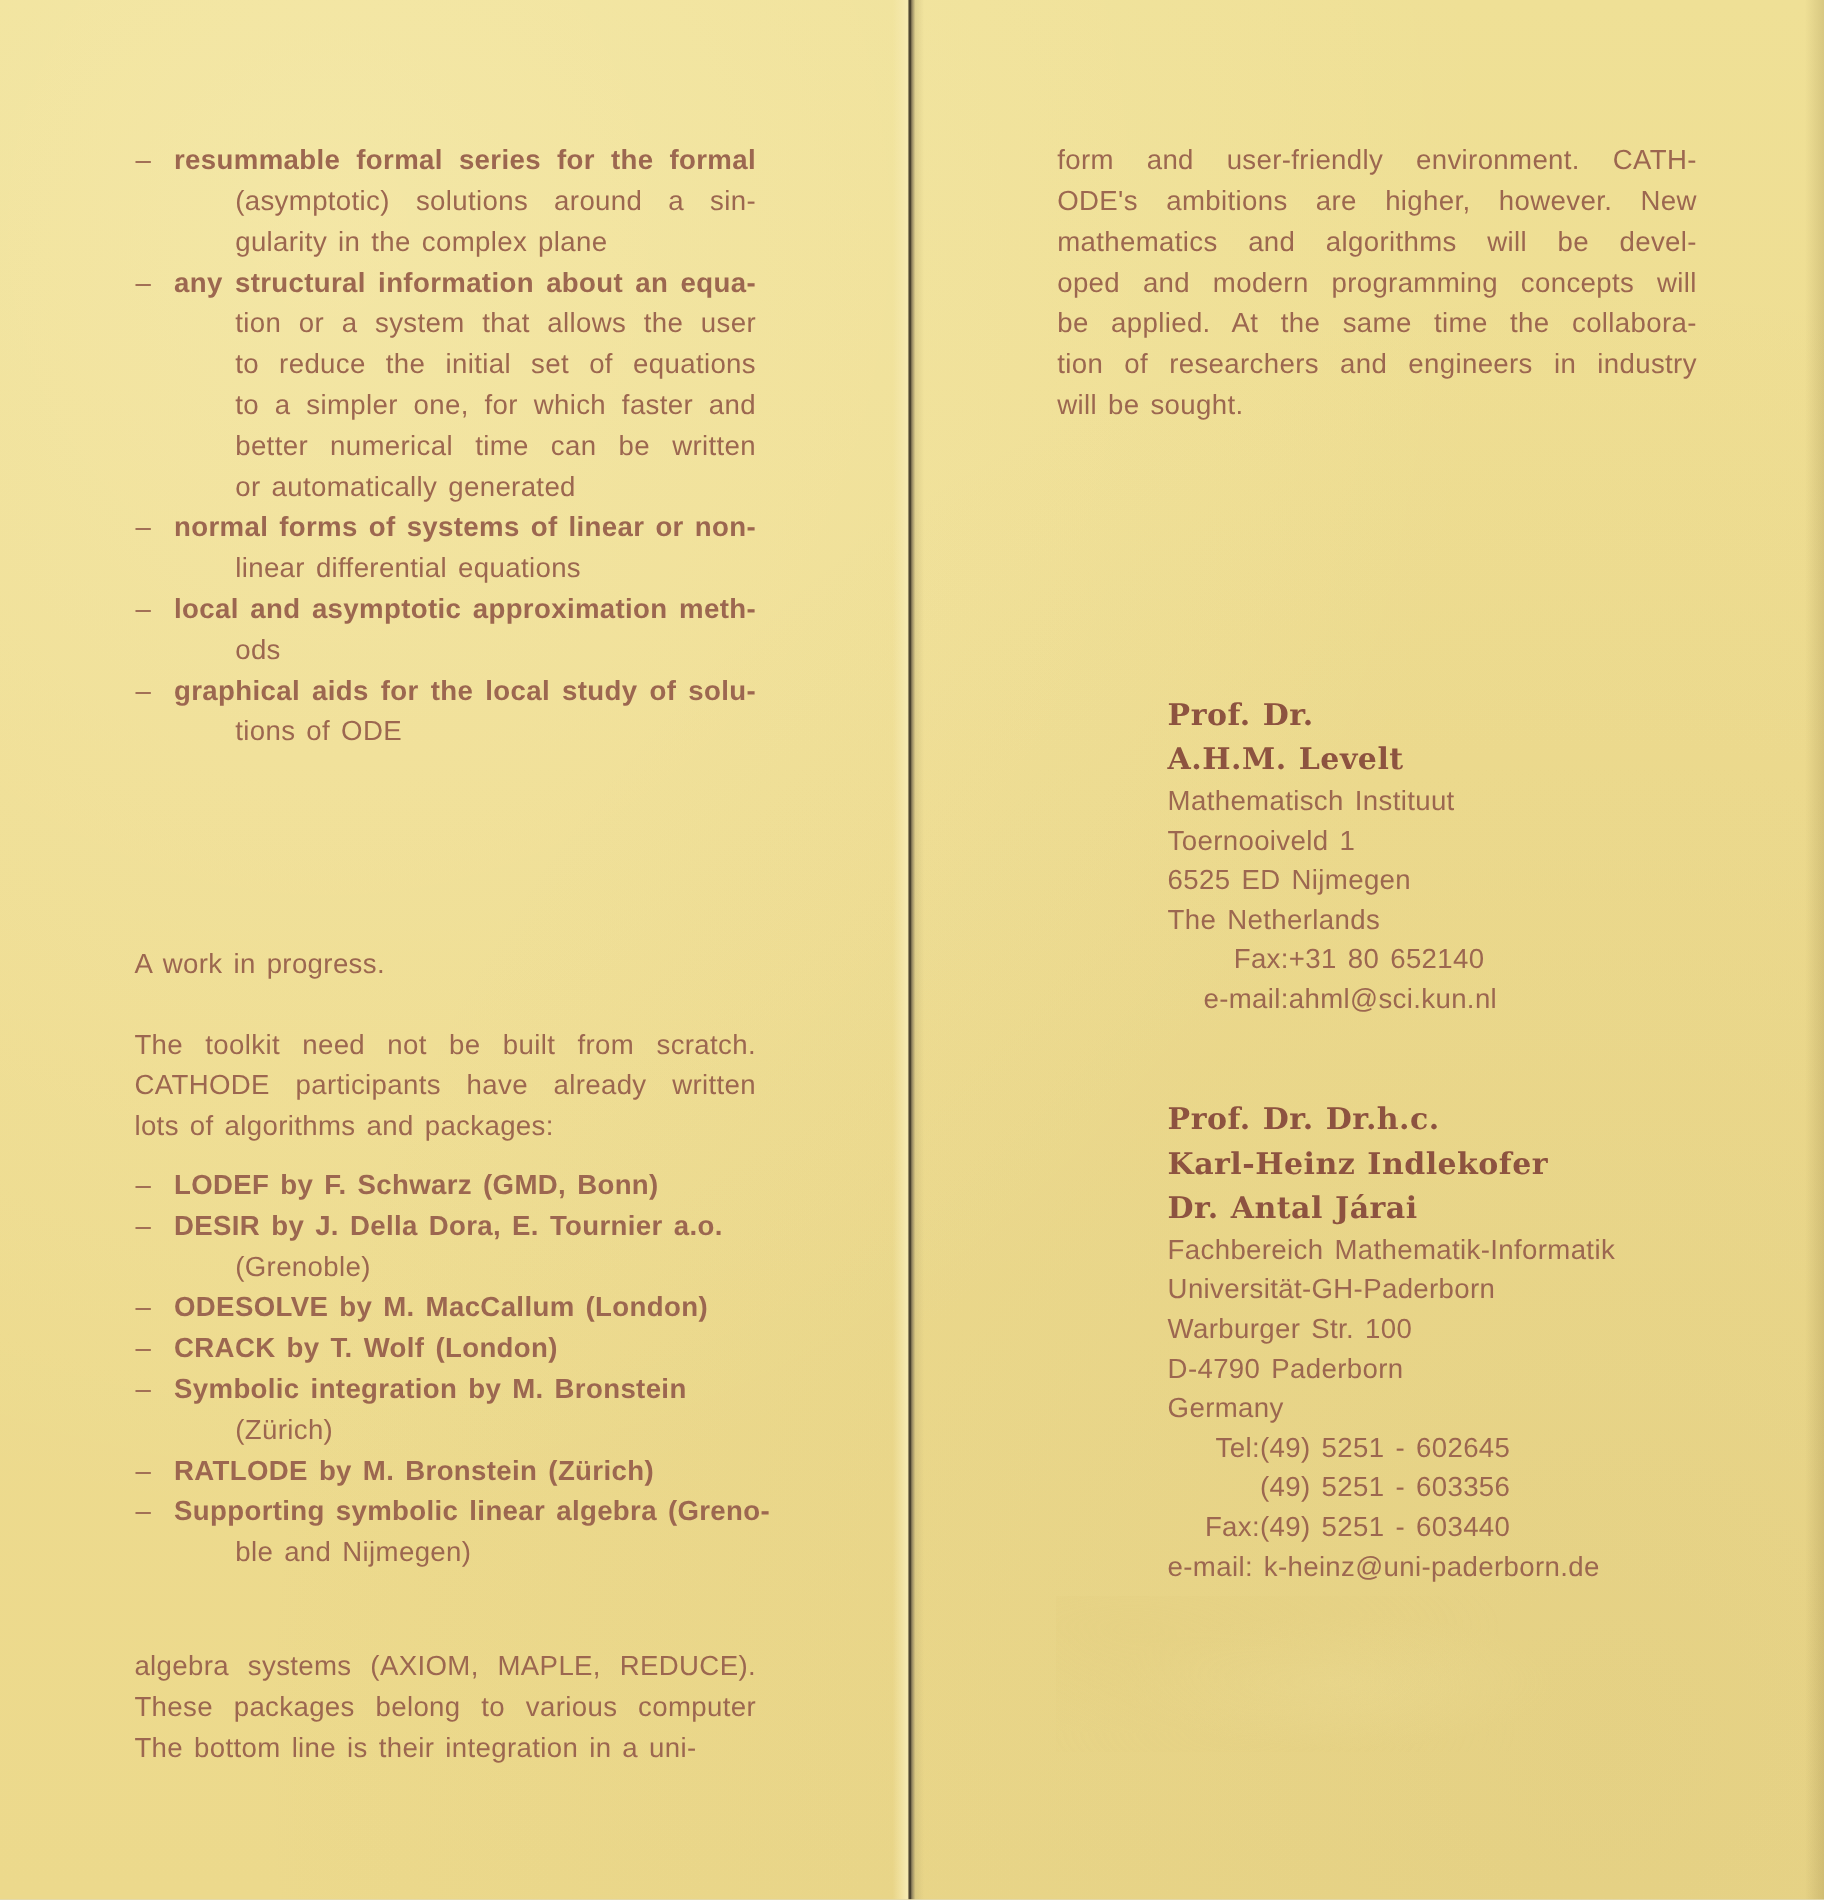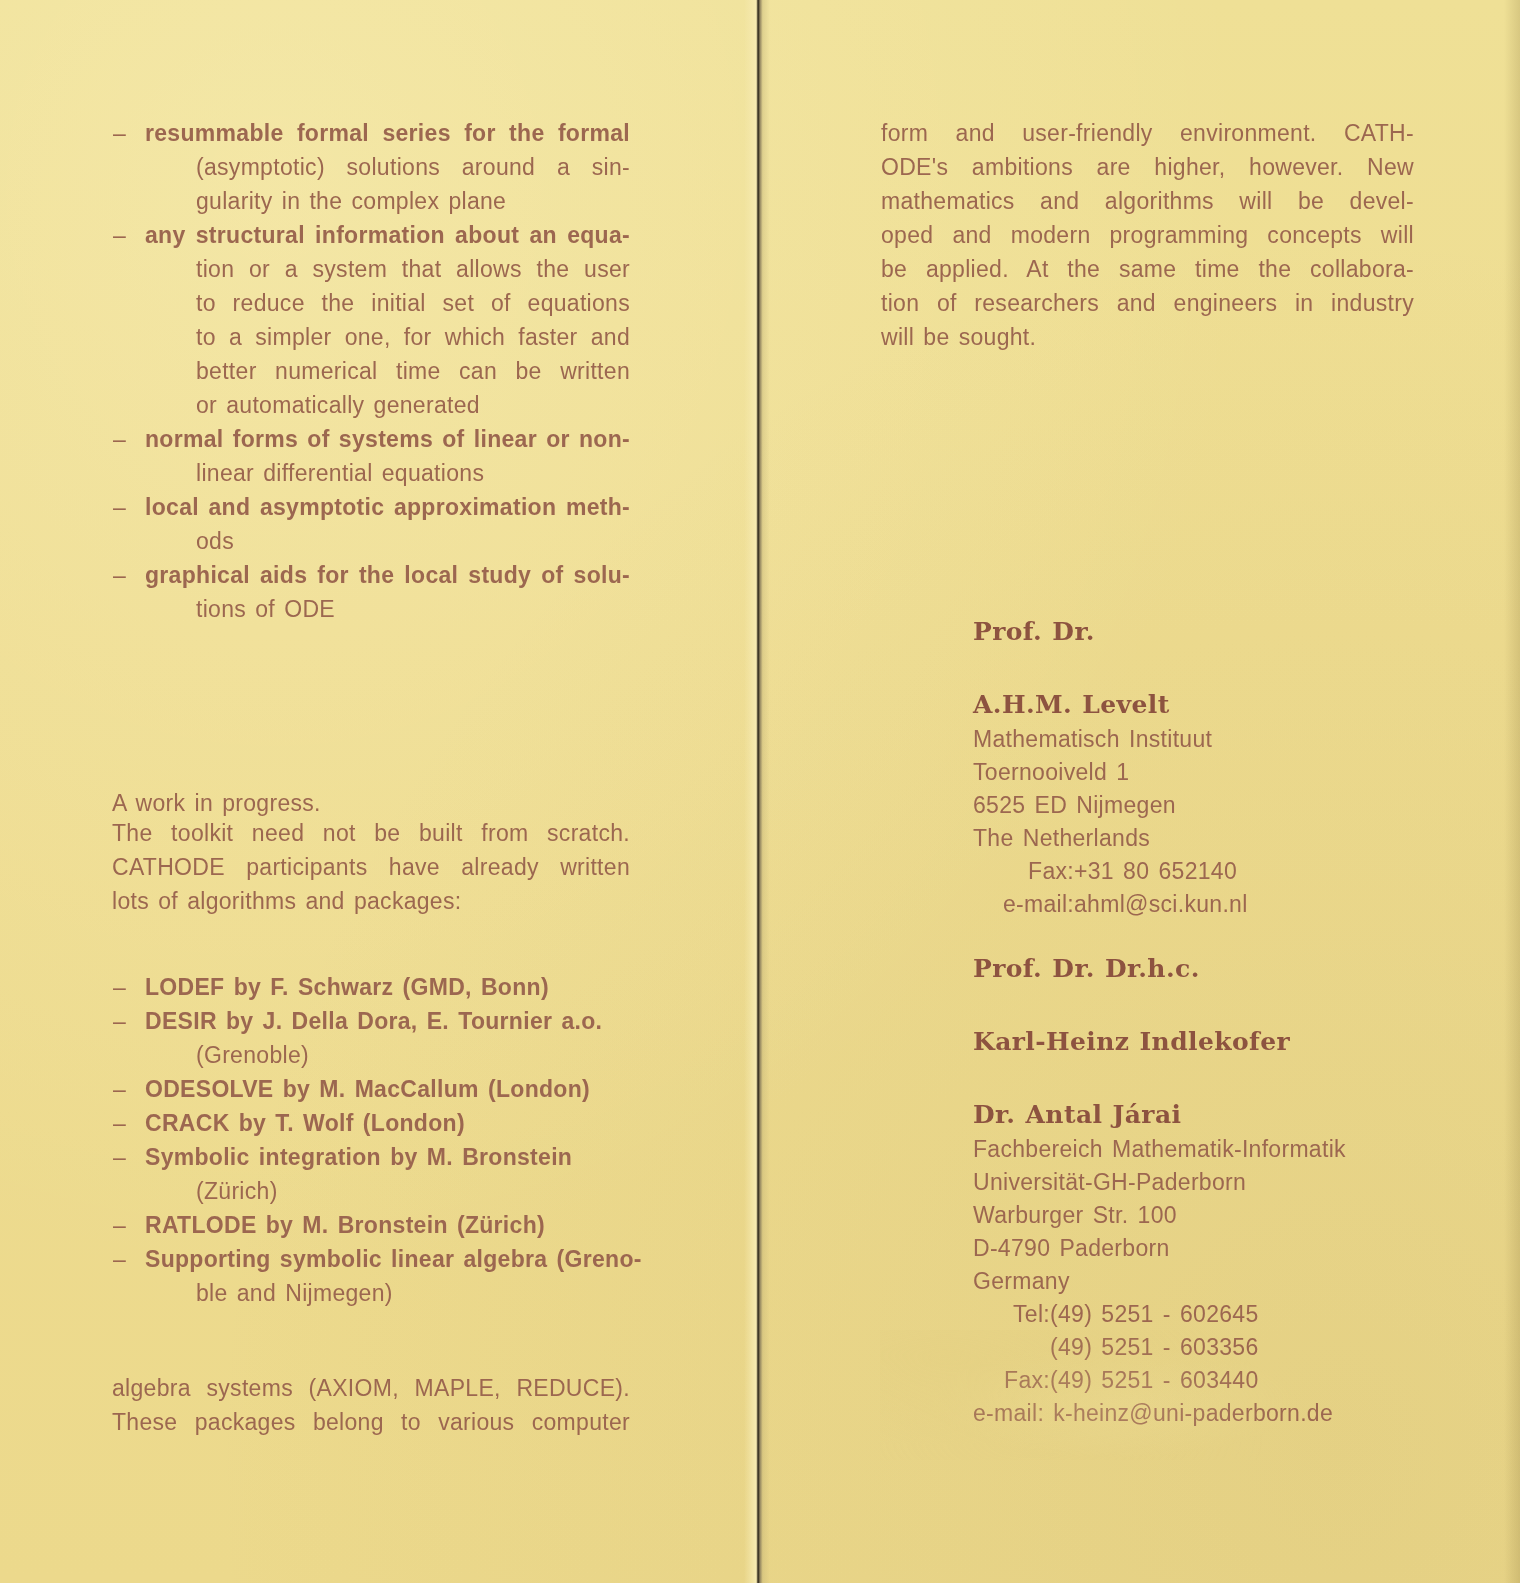--- a/index.html
+++ b/index.html
@@ -43,21 +43,20 @@
 
   
   .names .line {
     font-family: "DejaVu Serif", serif;
     font-weight: bold;
     font-size: 25px;
     line-height: 37px;
     letter-spacing: 0.4px;
     color: #8d5340;
     word-spacing: 1px;
-    margin-top: 36px;
   }
   .addr .line { line-height: 33px; }
   .contact-line { font-size: 23px; line-height: 33px; letter-spacing: 0.3px; word-spacing: 2.5px; }
   .clabel { display: inline-block; min-width: 101px; text-align: right; }
   .paderborn .clabel { min-width: 77px; }
   .paderborn .clabel.tight { min-width: 0; margin-right: 9px; }
 
   
   .fold {
     position: absolute; left: 744px; top: 0; width: 26px; height: 100%;
@@ -133,21 +132,21 @@
           <div class="line">graphical aids for the local study of solu-</div>
           <div class="line last">tions of ODE</div>
         </div>
     </div>
   </div>
 
   <div class="block no-just" style="left:112px; top:786px; width:518px;">
     <div class="line last">A work in progress.</div>
   </div>
 
-  <div class="block" style="left:112px; top:816px; width:518px;">
+  <div class="block" style="left:112px; top:853px; width:518px;">
       <div class="line">The toolkit need not be built from scratch.</div>
       <div class="line">CATHODE participants have already written</div>
       <div class="line last">lots of algorithms and packages:</div>
     </div>
 
   <div class="block no-just" style="left:112px; top:970px; width:518px;">
     <div class="item">
       <span class="dash">–</span>
       <div class="item-text">
           <div class="line last">LODEF by F. Schwarz (GMD, Bonn)</div>
@@ -190,20 +189,21 @@
       <div class="item-text">
           <div class="line">Supporting symbolic linear algebra (Greno-</div>
           <div class="line last">ble and Nijmegen)</div>
         </div>
     </div>
   </div>
 
   <div class="block" style="left:112px; top:1371px; width:518px;">
       <div class="line">algebra systems (AXIOM, MAPLE, REDUCE).</div>
       <div class="line">These packages belong to various computer</div>
+      <div class="line last">The bottom line is their integration in a uni-</div>
     </div>
 
   <div class="block" style="left:881px; top:116px; width:533px;">
       <div class="line">form and user-friendly environment. CATH-</div>
       <div class="line">ODE's ambitions are higher, however. New</div>
       <div class="line">mathematics and algorithms will be devel-</div>
       <div class="line">oped and modern programming concepts will</div>
       <div class="line">be applied. At the same time the collabora-</div>
       <div class="line">tion of researchers and engineers in industry</div>
       <div class="line last">will be sought.</div>

